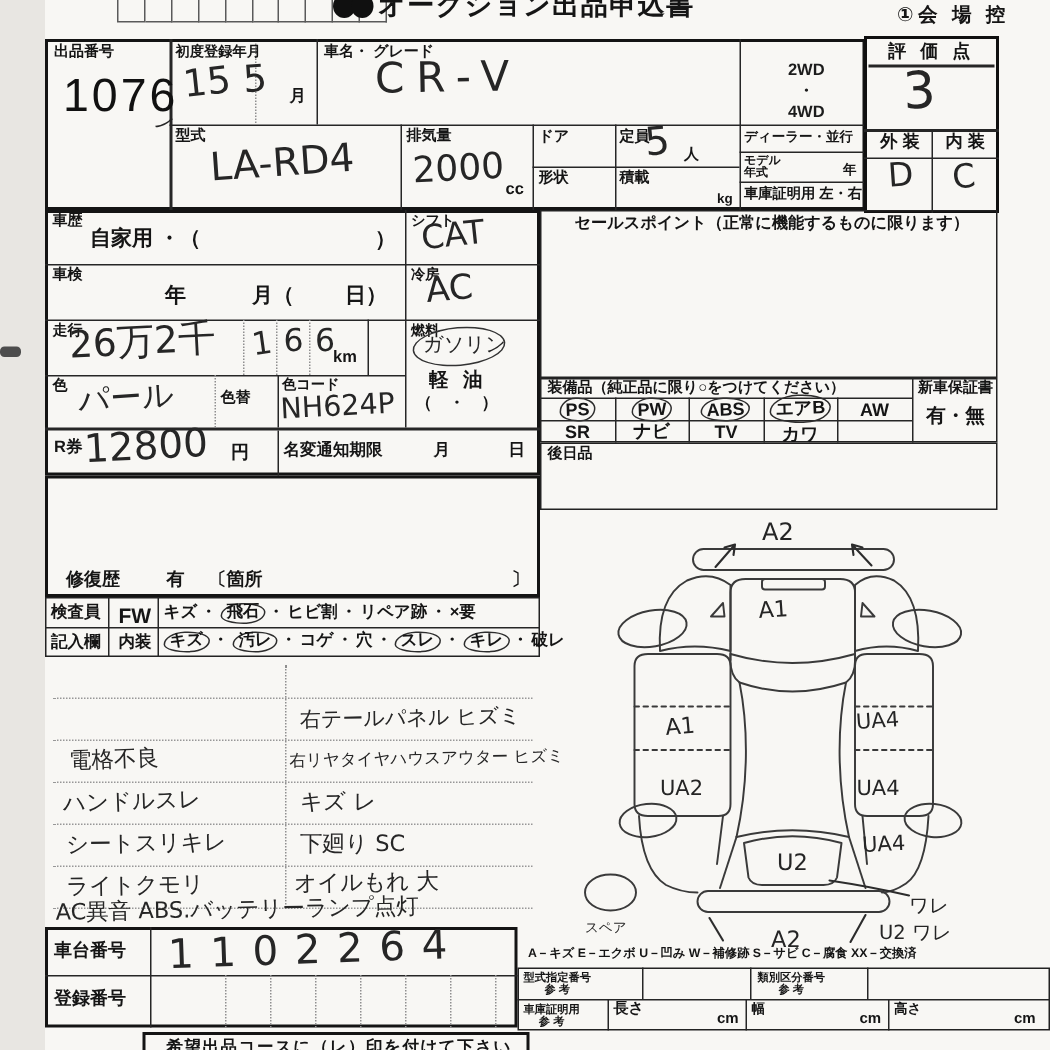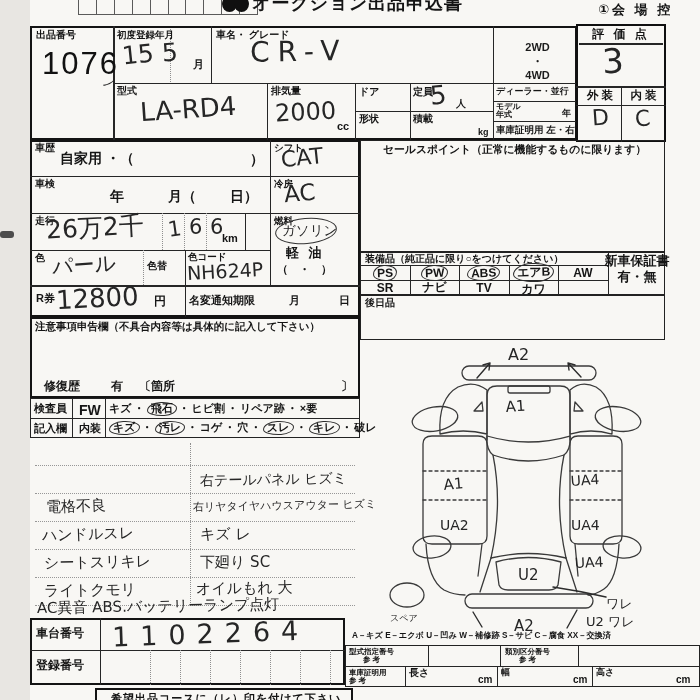--- a/index.html
+++ b/index.html
@@ -199,28 +199,27 @@
     </div>
   <div class="eqcell" style="left:459px;top:280px;width:50px;height:15px">
       <span>TV</span>
     </div>
   <div class="eqcell" style="left:509px;top:280px;width:49px;height:18px">
       <span>カワ</span>
     </div>
   <div class="eqcell" style="left:558px;top:280px;width:50px;height:15px">
       <span></span>
     </div>
-  <div class="lab cen" style="left:609px;top:254px;width:56px;font-size:13px">新車保証書</div>
+  <div class="lab cen" style="left:609px;top:254px;width:56px;font-size:10px">新車保証書</div>
   <div class="lab cen" style="left:609px;top:270px;width:56px;font-size:13px">有・無</div>
 
   <div class="bx1" style="left:360px;top:295px;width:305px;height:45px"></div>
   <div class="lab" style="left:365px;top:298px;font-size:10px">後日品</div>
 
   <div class="bx" style="left:30px;top:317px;width:330px;height:81px"></div>
-  <div class="lab" style="left:35px;top:321px;font-size:10.5px">注意事項申告欄（不具合内容等は具体的に記入して下さい）</div>
   <div class="lab" style="left:44px;top:380px;font-size:12px">修復歴</div>
   <div class="lab" style="left:111px;top:380px;font-size:12px">有</div>
   <div class="lab" style="left:139px;top:380px;font-size:12px">〔箇所</div>
   <div class="lab" style="left:341px;top:380px;font-size:12px">〕</div>
 
   <div class="bx1" style="left:30px;top:398px;width:330px;height:40px"></div>
   <div class="ln" style="left:72px;top:398px;width:1px;height:40px"></div>
   <div class="ln" style="left:105px;top:398px;width:1px;height:40px"></div>
   <div class="ln" style="left:30px;top:418px;width:330px;height:1px"></div>
   <div class="lab" style="left:34px;top:403px;font-size:11px">検査員</div>
@@ -333,21 +332,21 @@
   <div class="ln" style="left:578px;top:645px;width:1px;height:21px"></div>
   <div class="ln" style="left:405px;top:666px;width:1px;height:21px"></div>
   <div class="ln" style="left:497px;top:666px;width:1px;height:21px"></div>
   <div class="ln" style="left:592px;top:666px;width:1px;height:21px"></div>
   <div class="lab" style="left:349px;top:648px;font-size:7.5px;text-align:center;line-height:8px">
     <span>型式指定番号</span><br><span>参 考</span>
   </div>
   <div class="lab" style="left:505px;top:648px;font-size:7.5px;text-align:center;line-height:8px">
     <span>類別区分番号</span><br><span>参 考</span>
   </div>
-  <div class="lab" style="left:349px;top:669px;font-size:7.5px;text-align:left;line-height:8px">
+  <div class="lab" style="left:349px;top:669px;font-size:7.5px;text-align:center;line-height:8px">
     <span>車庫証明用</span><br><span>参 考</span>
   </div>
   <div class="lab" style="left:409px;top:668px;font-size:10px">長さ</div>
   <div class="lab" style="left:478px;top:675px;font-size:10px">cm</div>
   <div class="lab" style="left:501px;top:668px;font-size:9px">幅</div>
   <div class="lab" style="left:573px;top:675px;font-size:10px">cm</div>
   <div class="lab" style="left:596px;top:668px;font-size:9px">高さ</div>
   <div class="lab" style="left:676px;top:675px;font-size:10px">cm</div>
 
   <div class="abs" style="left:95px;top:688px;width:258px;height:20px;border:2.5px solid #141414">

